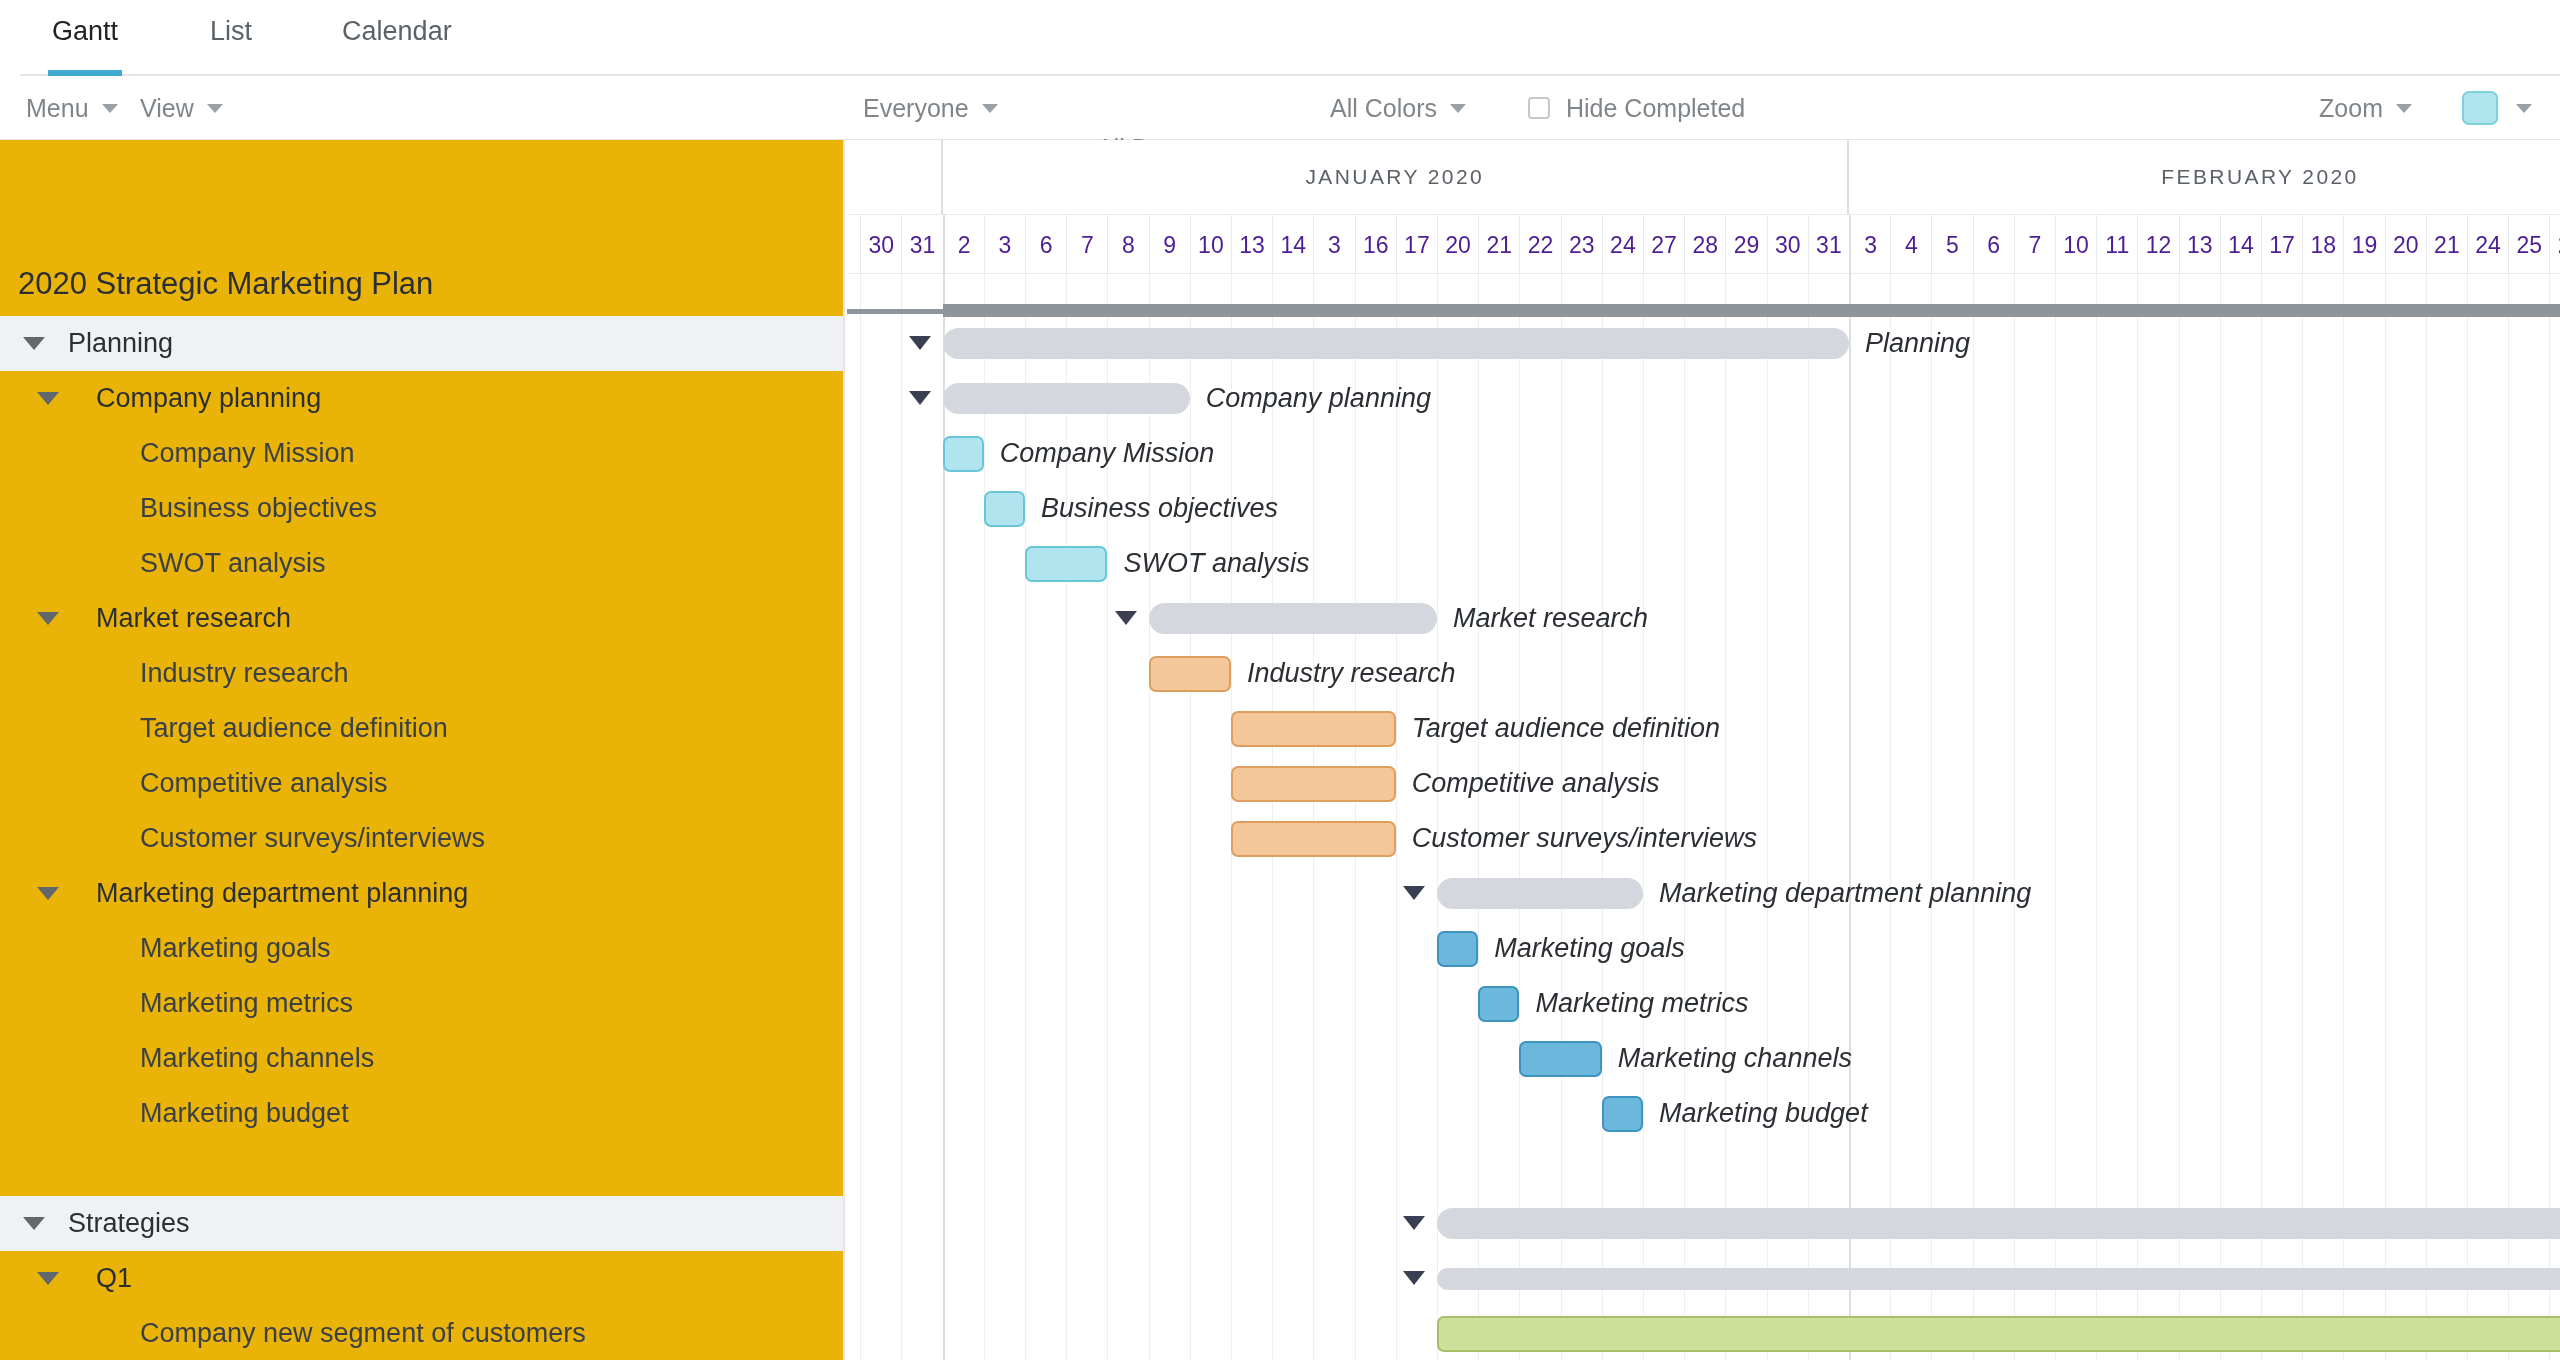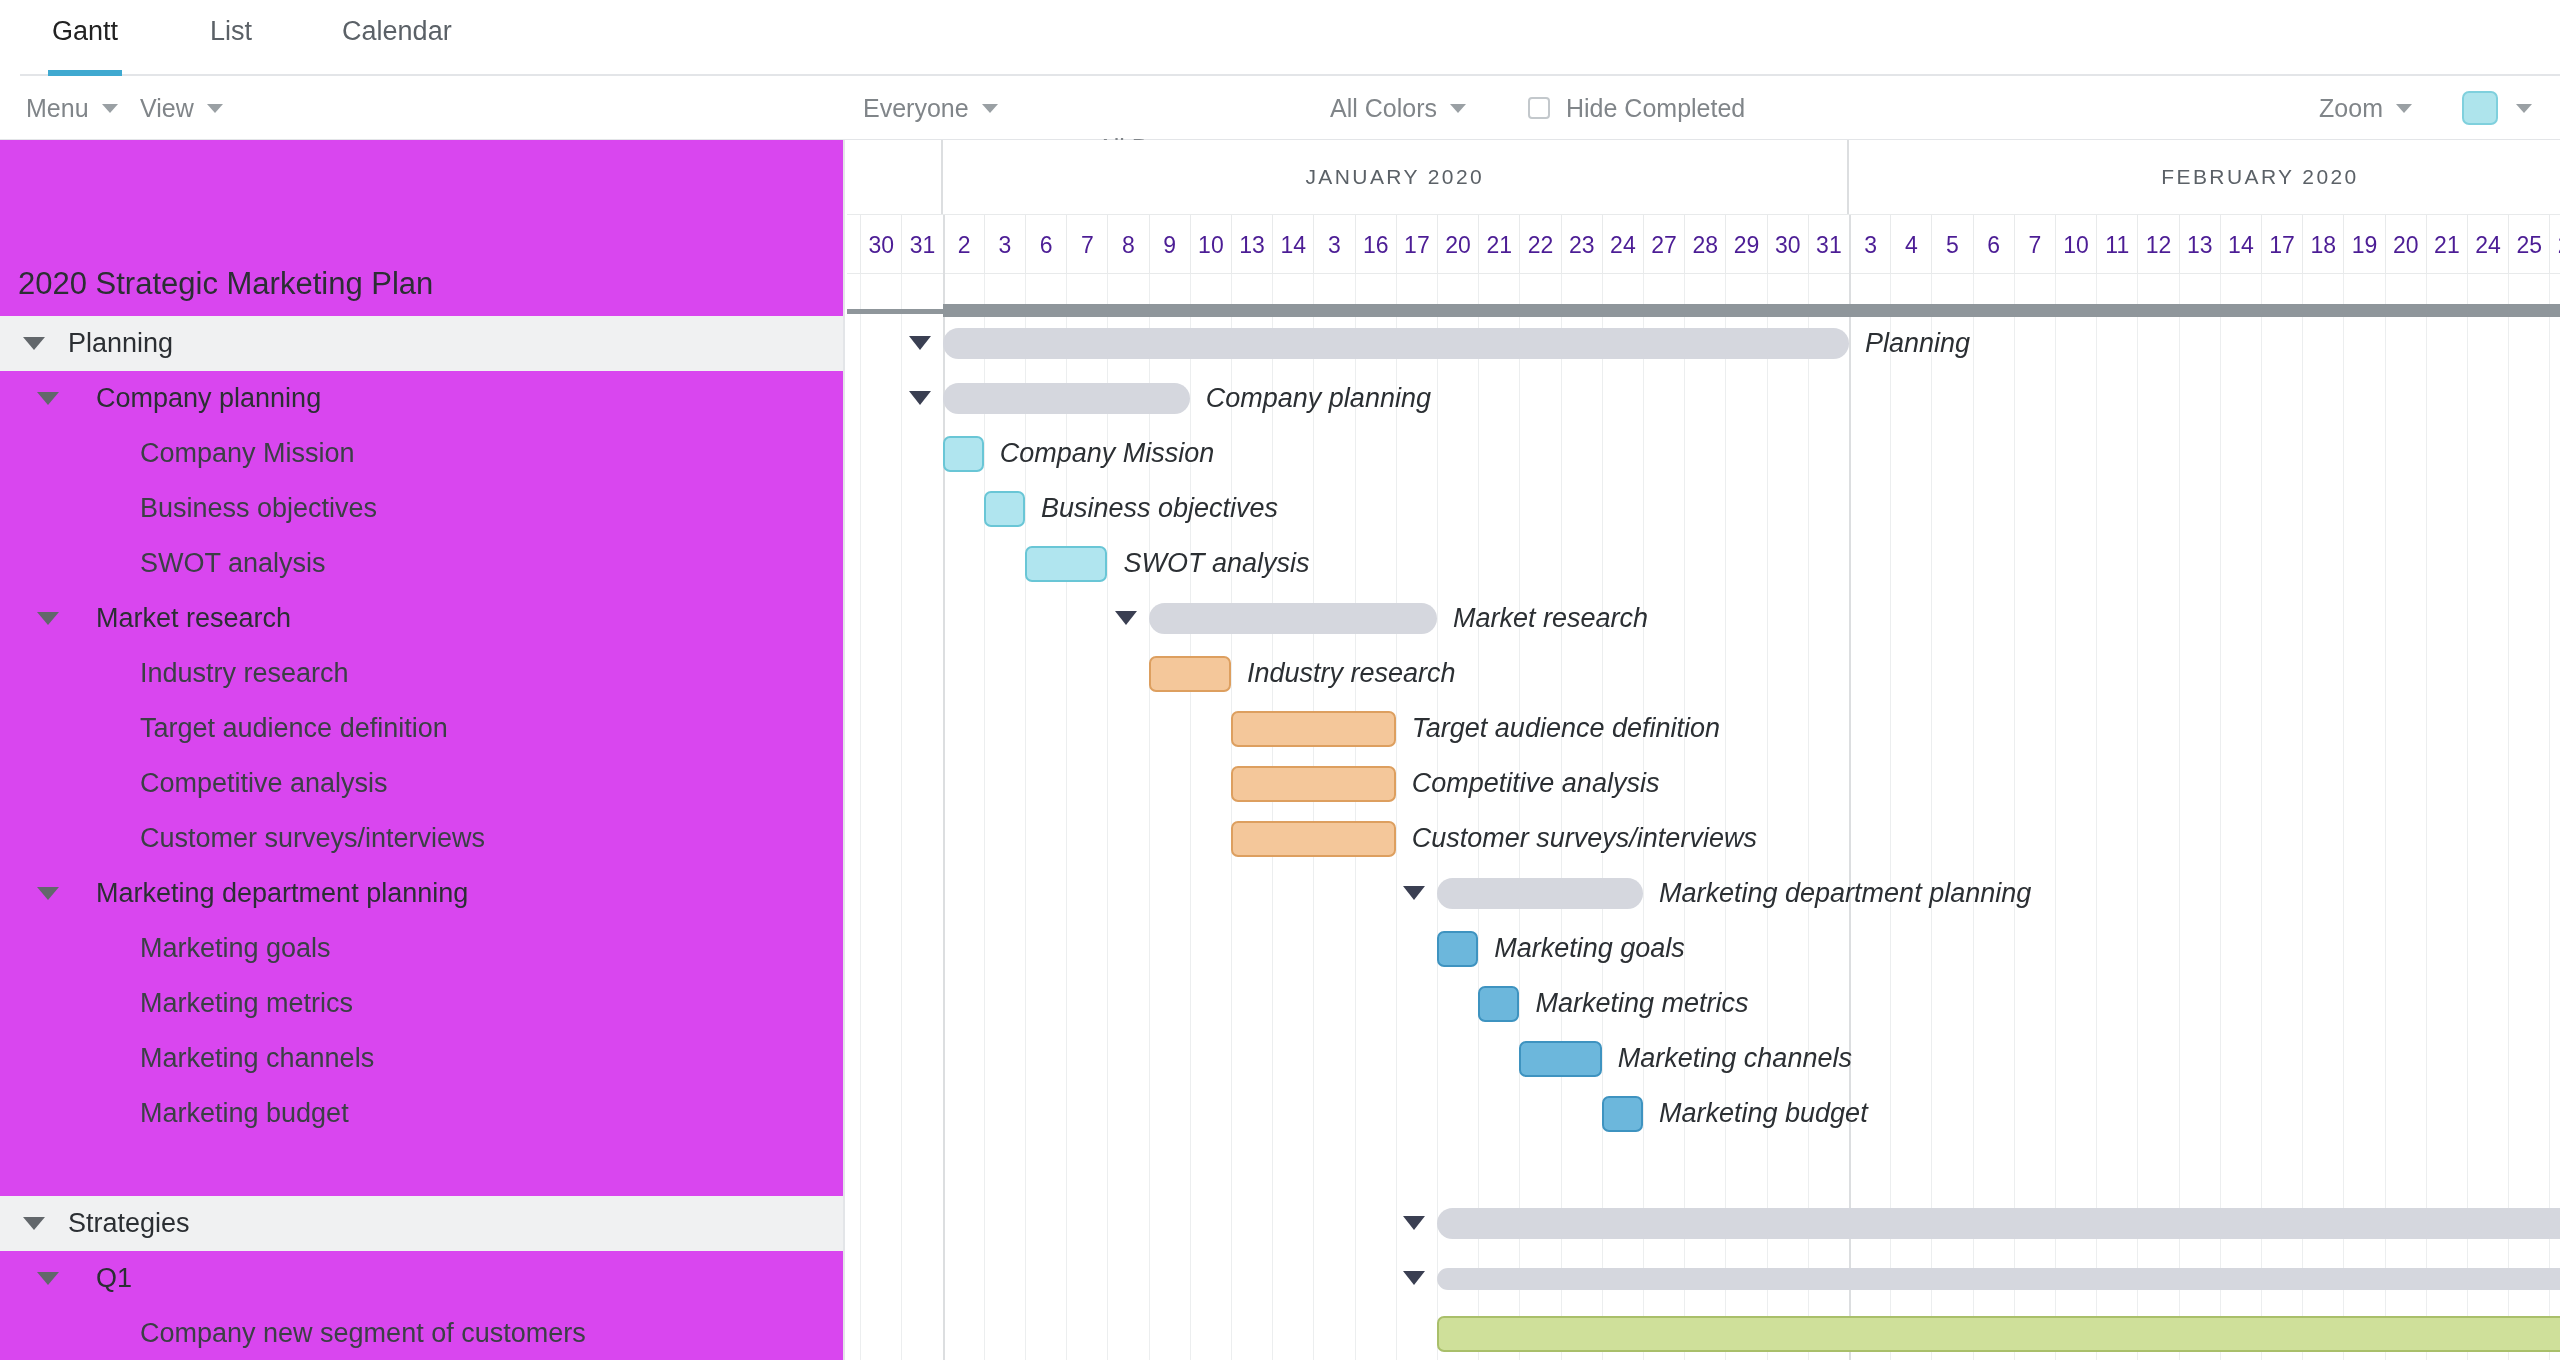--- a/index.html
+++ b/index.html
@@ -65,21 +65,21 @@
 
   
   .main{
     position:absolute; left:0; top:140px; width:2560px; height:1220px;
     overflow:hidden;
   }
 
   
   .leftpane{
     position:absolute; left:0; top:0; width:845px; height:1220px;
-    border-right:2px solid #e3e5e8; background:#d946ef;
+    border-right:2px solid #e3e5e8; background:#eab308;
   }
   .proj-title{
     position:absolute; left:18px; top:126px;
     font-size:31px; color:#2b2f33; font-weight:400; white-space:nowrap;
   }
   .rows-left{ position:absolute; left:0; top:176px; width:843px; }
   .lrow{
     position:relative; height:55px; display:flex; align-items:center;
     white-space:nowrap;
   }

